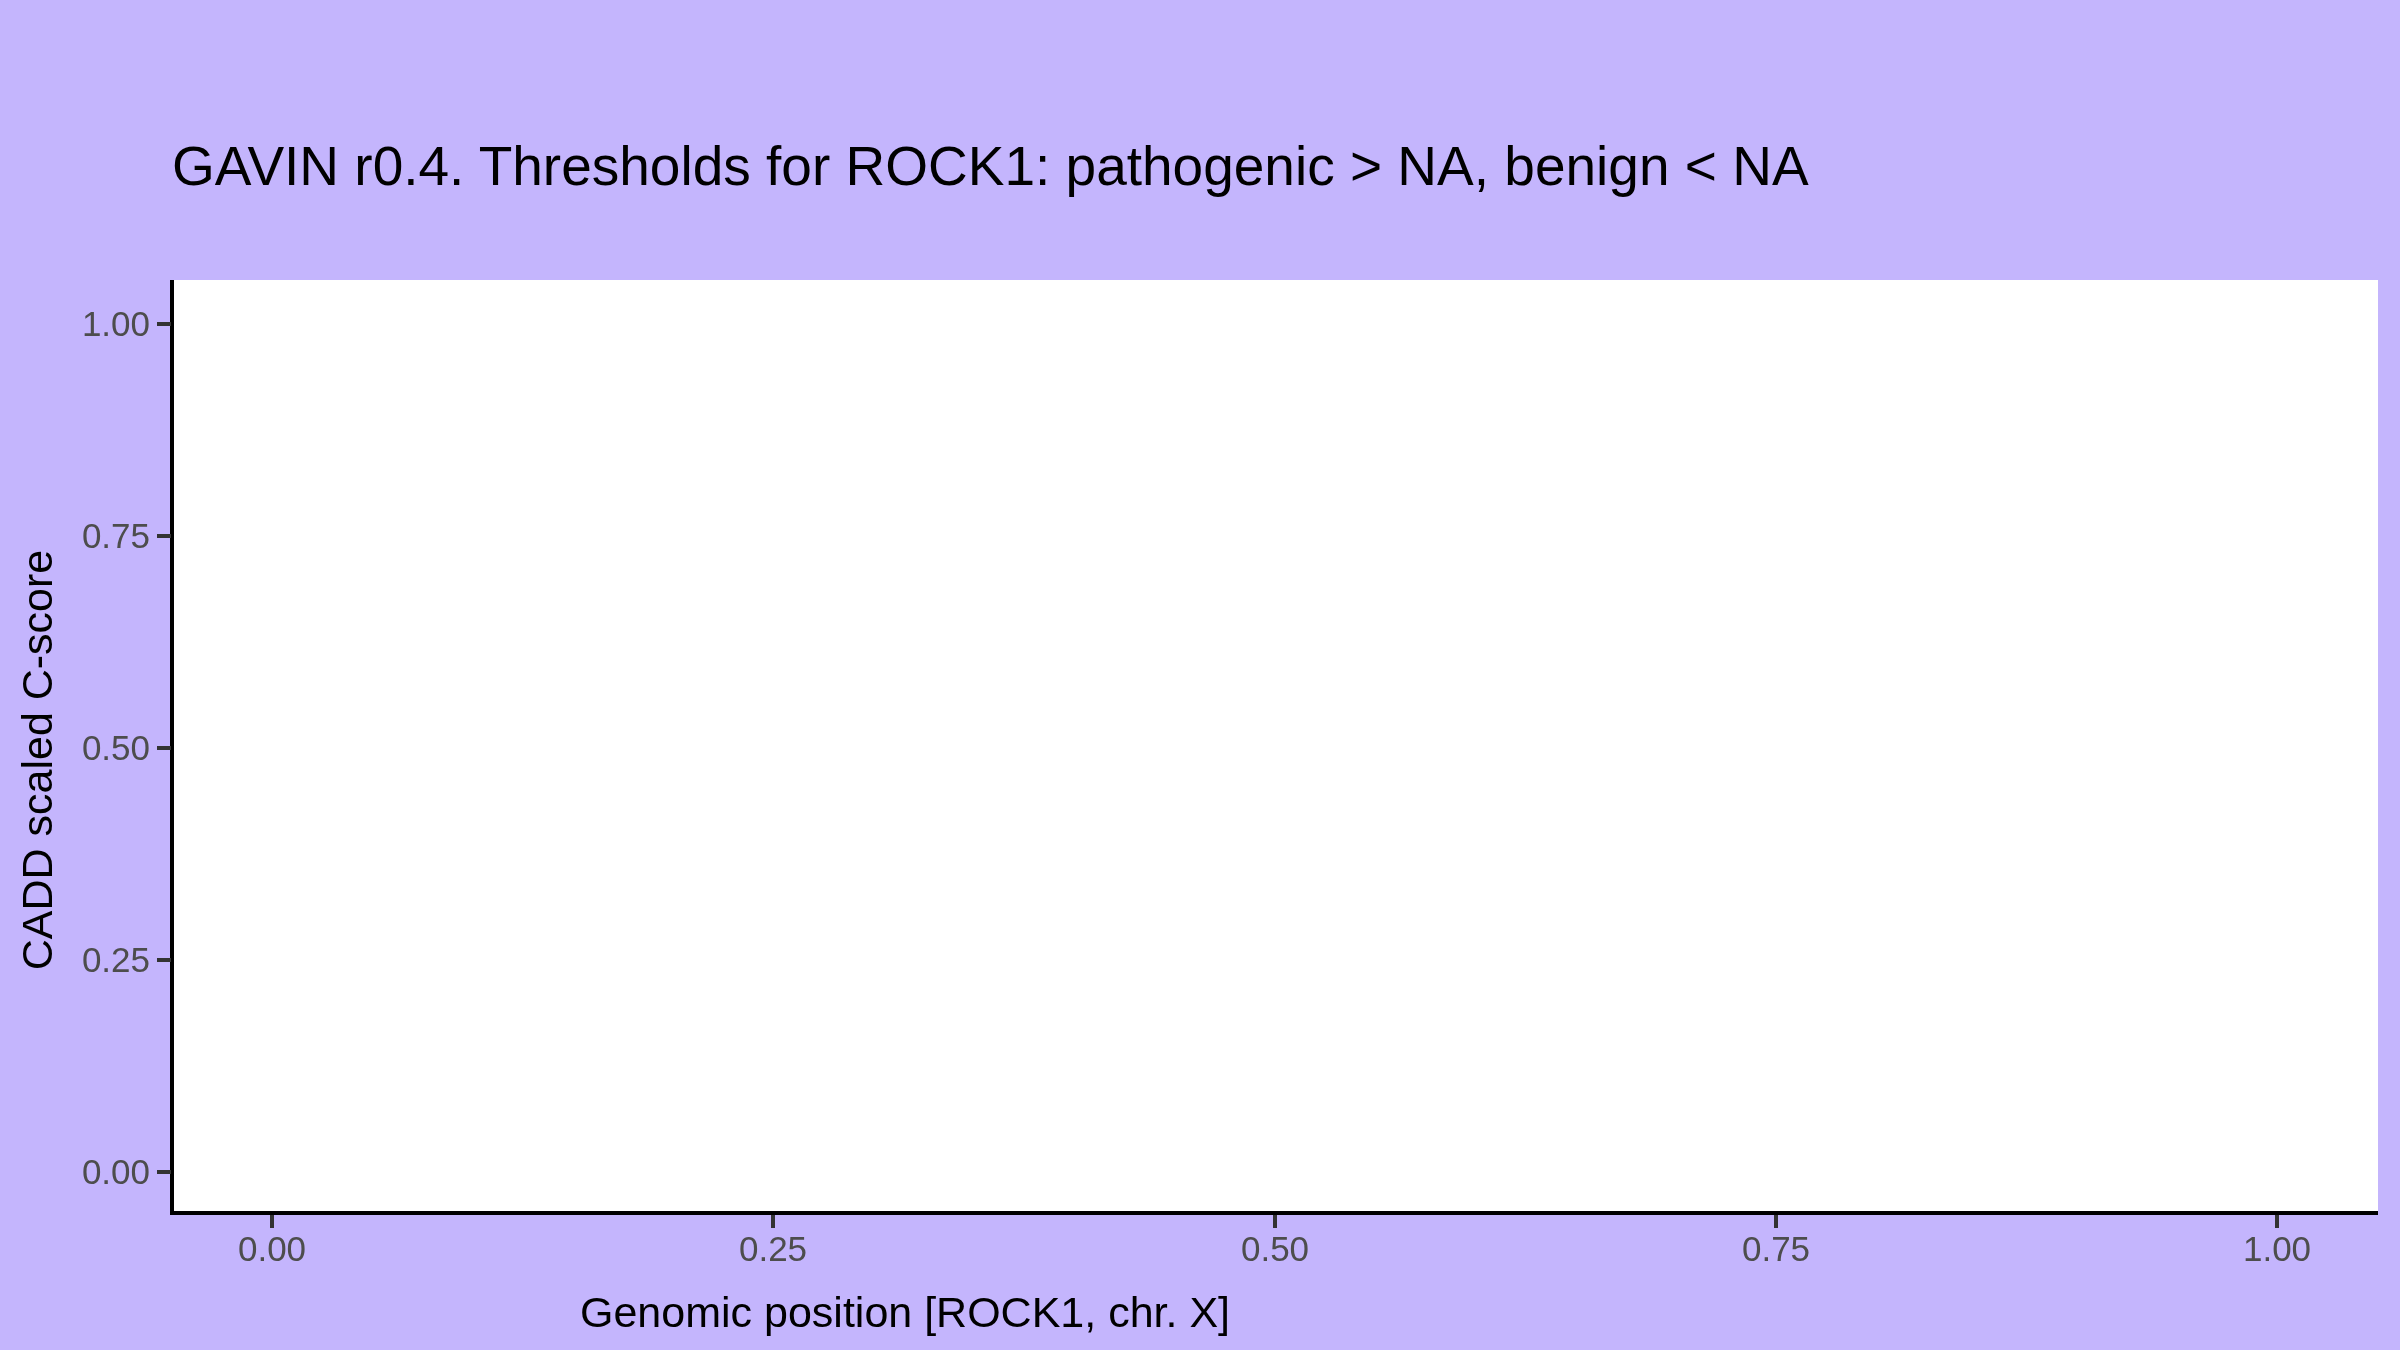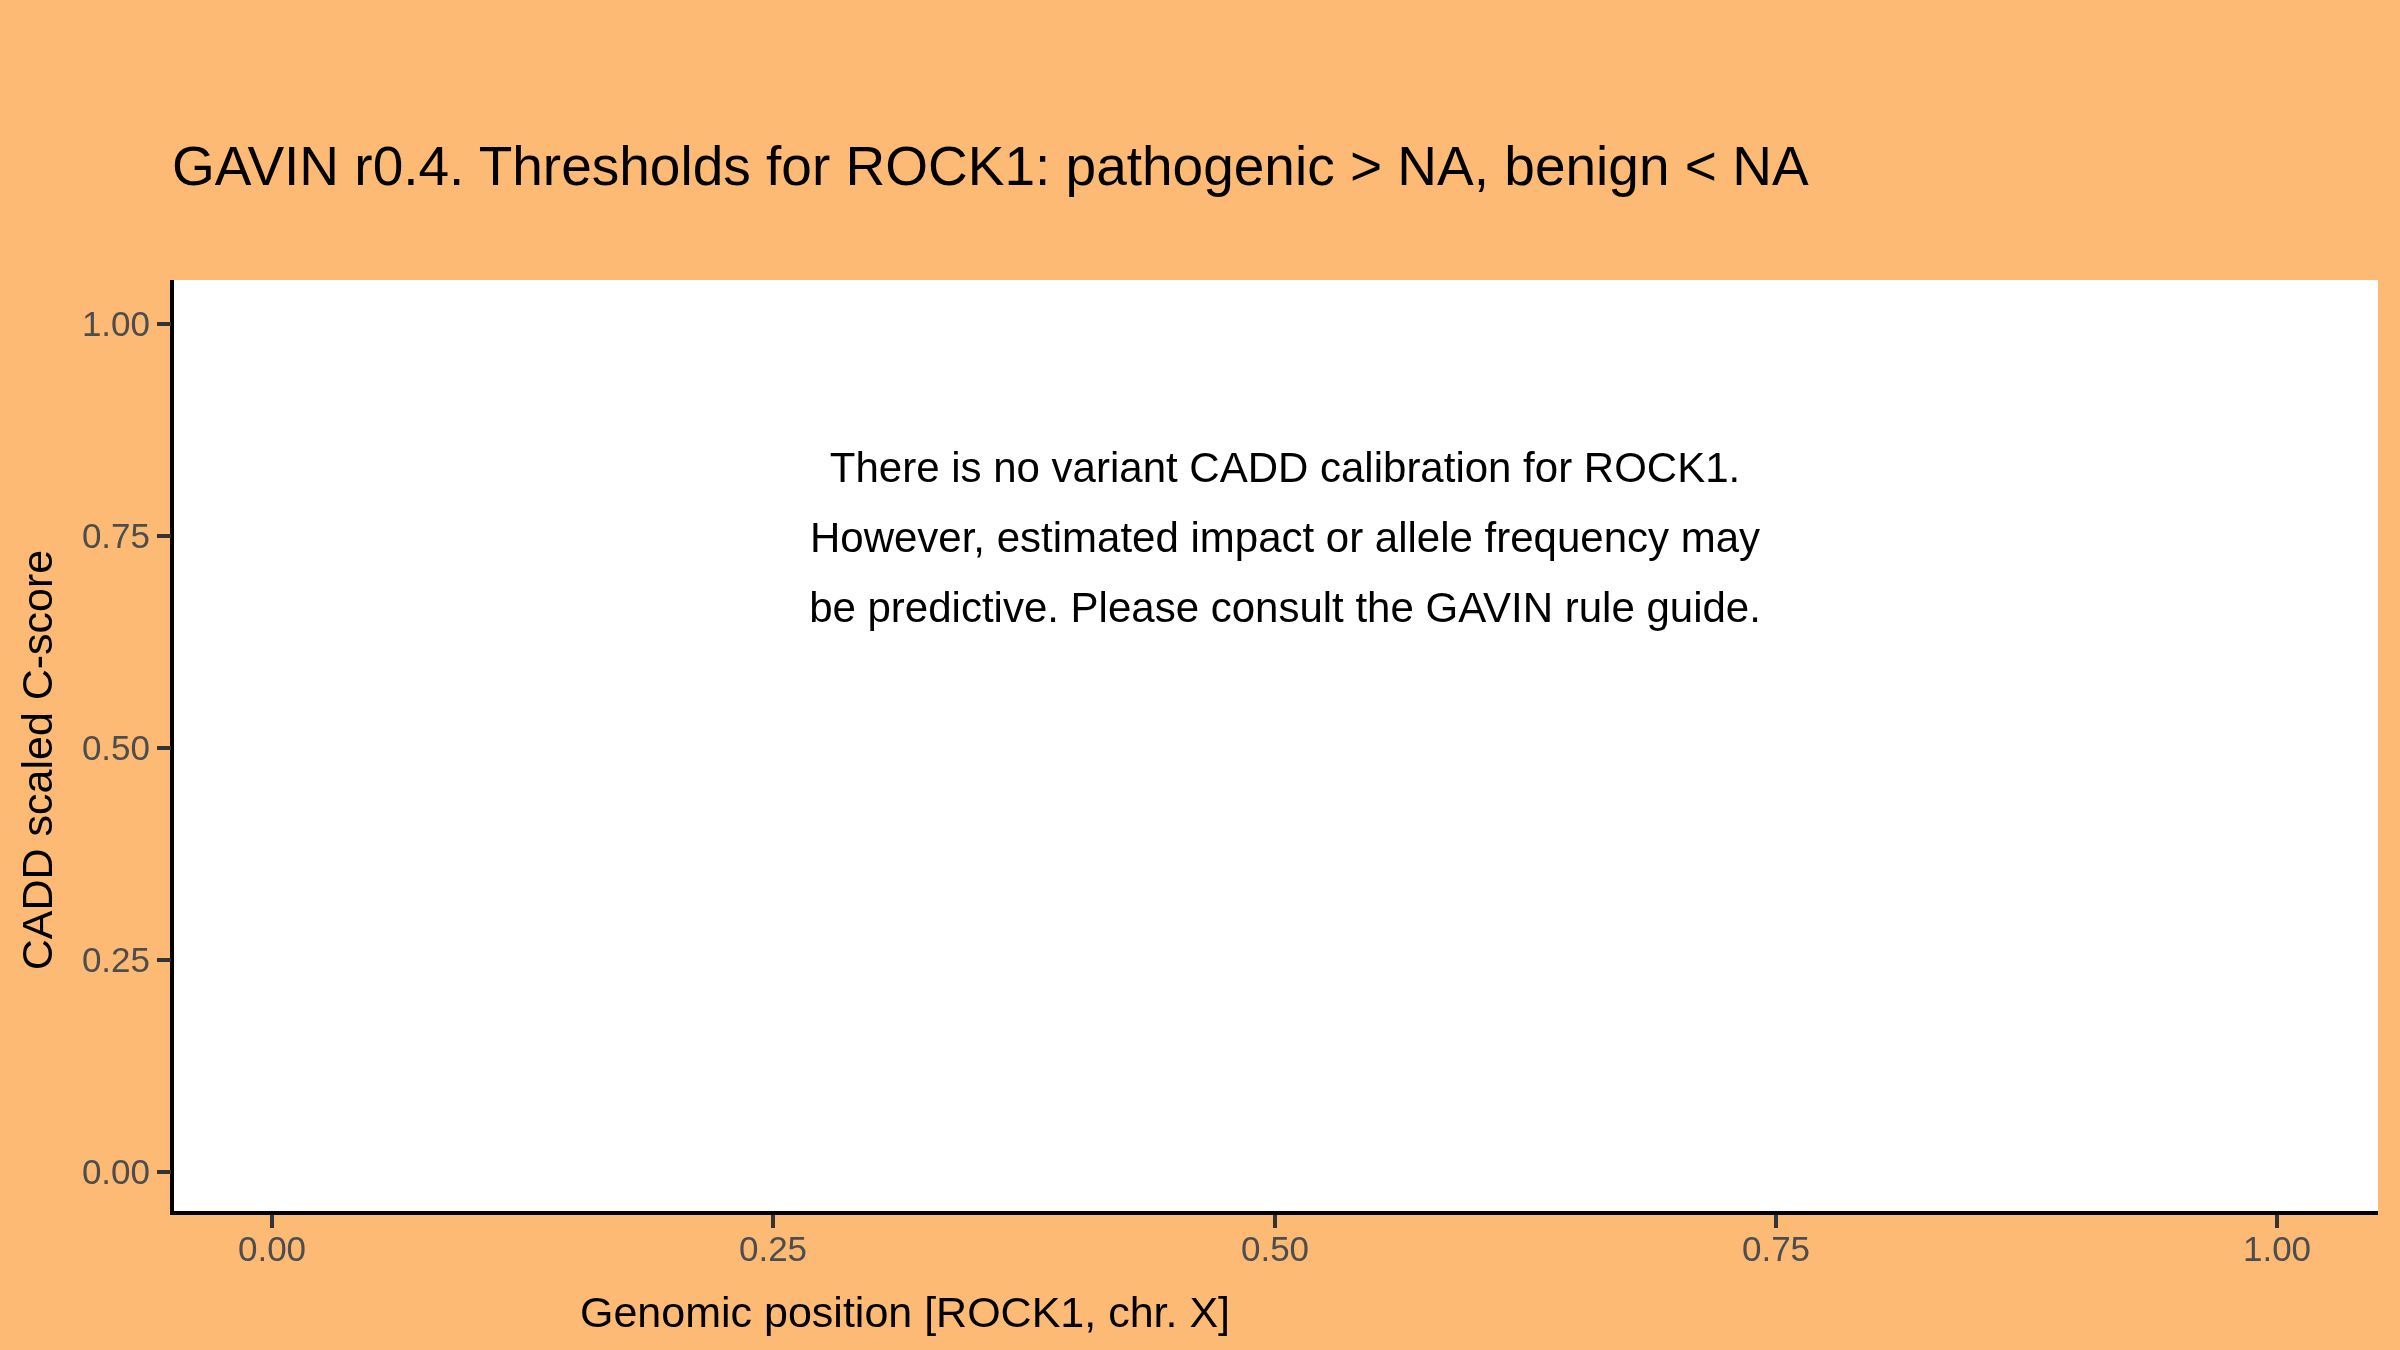--- a/index.html
+++ b/index.html
@@ -4,21 +4,21 @@
 <style>
   html, body {
     margin: 0;
     padding: 0;
     background: #ffffff;
   }
   .figure {
     position: relative;
     width: 2400px;
     height: 1350px;
-    background: #fdba74;
+    background: #c4b5fd;
     font-family: "Liberation Sans", sans-serif;
     overflow: hidden;
     color: #000000;
   }
   .plot-title {
     position: absolute;
     left: 172px;
     top: 14px;
     font-size: 55px;
     line-height: 61px;
@@ -106,25 +106,20 @@
 
   <div class="plot-title">
     <div>GAVIN r0.4. Thresholds for ROCK1: pathogenic &gt; NA, benign &lt; NA</div>
     <div>MAF benign &gt; n/a, cat: N1</div>
     <div>red: ClinVar pathogenic variants, blue: rarity &amp; impact matched gnomAD</div>
     <div>variants, green: RefSeq exons, grey: genome-wide fallback threshold</div>
   </div>
 
   <div class="panel"></div>
 
-  <div class="annotation">
-    <div>There is no variant CADD calibration for ROCK1.</div>
-    <div>However, estimated impact or allele frequency may</div>
-    <div>be predictive. Please consult the GAVIN rule guide.</div>
-  </div>
 
   <div class="tick-mark y" style="top:322px;"></div>
   <div class="tick-mark y" style="top:534px;"></div>
   <div class="tick-mark y" style="top:746px;"></div>
   <div class="tick-mark y" style="top:958px;"></div>
   <div class="tick-mark y" style="top:1170px;"></div>
 
   <div class="tick-label y" style="top:305px;">1.00</div>
   <div class="tick-label y" style="top:517px;">0.75</div>
   <div class="tick-label y" style="top:729px;">0.50</div>

